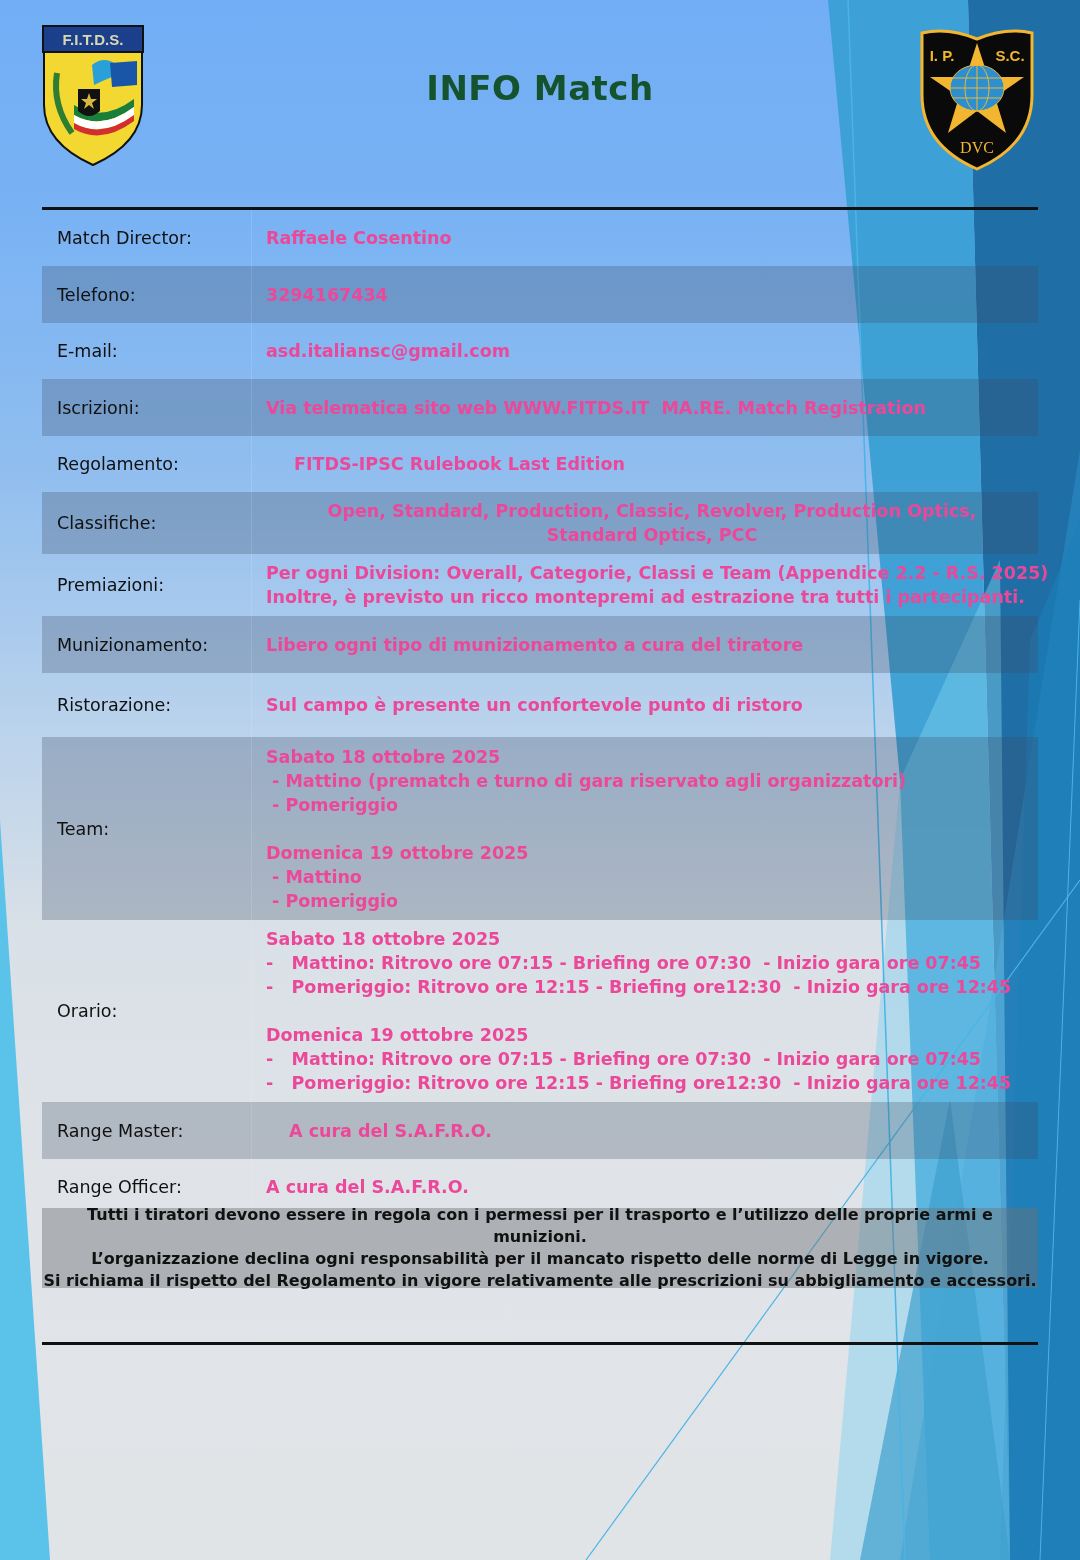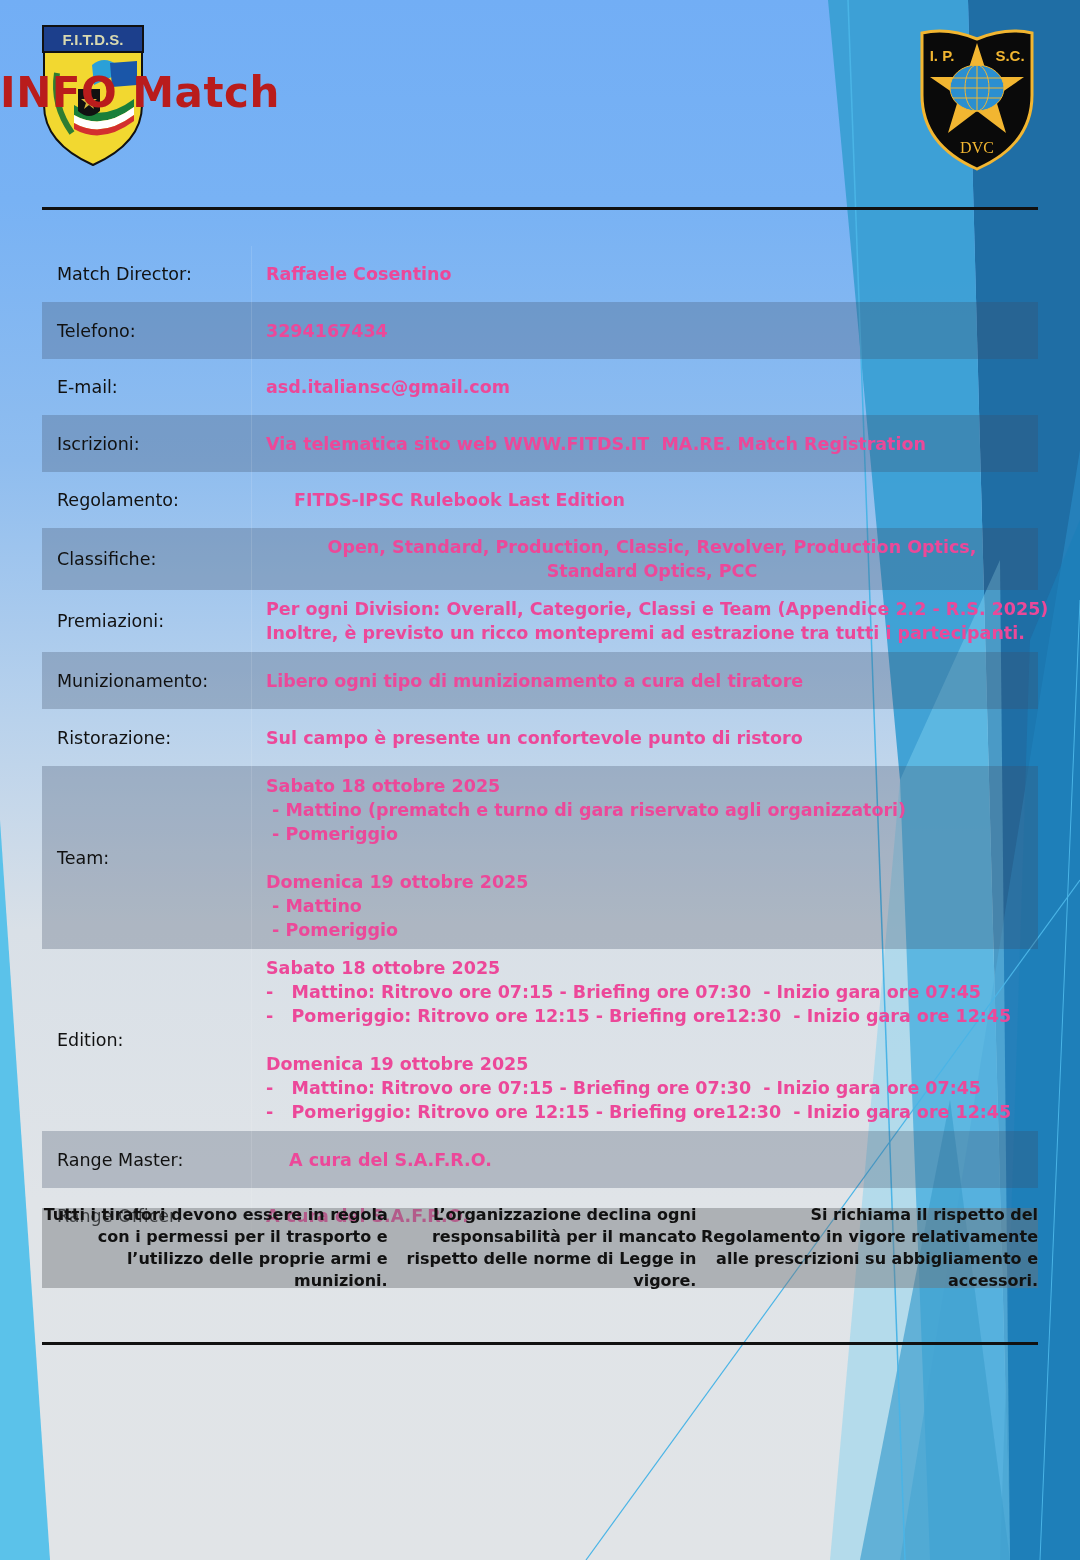--- a/index.html
+++ b/index.html
@@ -6,45 +6,45 @@
     body {
       width: 1080px; height: 1560px; position: relative; overflow: hidden;
       font-family: "DejaVu Sans", sans-serif;
       background: linear-gradient(180deg, #72aef5 0px, #78b2f4 200px, #8fbdef 460px, #b9d2ec 720px, #d9e0e7 930px, #e0e4e8 1200px, #e1e4e7 1560px);
     }
     .deco { position: absolute; left: 0; top: 0; width: 1080px; height: 1560px; pointer-events: none; }
     .header { position: absolute; left: 0; top: 0; width: 1080px; height: 200px; }
     .logo-left { position: absolute; left: 42px; top: 25px; width: 102px; height: 142px; }
     .logo-right { position: absolute; left: 918px; top: 25px; width: 118px; height: 146px; }
     .title {
-      position: absolute; left: 0; width: 1080px; top: 68px; text-align: left;
-      font-family: "DejaVu Sans", sans-serif; font-weight: bold; font-size: 42px;
-      color: #b91c1c; letter-spacing: 0.5px;
+      position: absolute; left: 0; width: 1080px; top: 68px; text-align: center;
+      font-family: "DejaVu Sans", sans-serif; font-weight: bold; font-size: 34px;
+      color: #14532d; letter-spacing: 0.5px;
     }
     .hr { position: absolute; left: 42px; width: 996px; height: 3px; background: #111; }
     .hr.top { top: 207px; }
     .hr.bottom { top: 1342px; }
-    .table { position: absolute; left: 42px; top: 210px; width: 996px; margin-top: 36px; }
+    .table { position: absolute; left: 42px; top: 210px; width: 996px; }
     .row { position: relative; display: flex; width: 996px; }
     .row.shade { background: rgba(60, 75, 100, 0.28); }
     .row .label {
       width: 194px; flex: 0 0 194px; padding-left: 15px; display: flex; align-items: center;
       font-size: 17.5px; color: #111; border-right: 1px solid rgba(255,255,255,0.12);
     }
     .row .value {
       flex: 1; padding-left: 14px; display: flex; flex-direction: column; justify-content: center;
       font-size: 17.5px; font-weight: bold; color: #ec4899; line-height: 24px;
     }
     .row .value .ln { white-space: pre; }
     .row .value .gap { height: 24px; }
     .notice {
       position: absolute; left: 42px; top: 1208px; width: 996px; height: 80px;
       background: rgba(110, 115, 120, 0.45);
-      display: flex; flex-direction: row; align-items: center; justify-content: center;
-      font-size: 16px; font-weight: bold; color: #111; line-height: 22px; text-align: right;
+      display: flex; flex-direction: column; align-items: center; justify-content: center;
+      font-size: 16px; font-weight: bold; color: #111; line-height: 22px; text-align: center;
     }
   </style>
 </head>
 <body>
 
 <svg class="deco" viewBox="0 0 1080 1560" xmlns="http://www.w3.org/2000/svg">
 
   <polygon points="0,820 0,1560 50,1560" fill="#5bc2ea"></polygon>
 
   <polygon points="968,0 1080,0 1080,1560 1010,1560" fill="#1f6ea5"></polygon>
@@ -140,40 +140,40 @@
       <span class="ln">Per ogni Division: Overall, Categorie, Classi e Team (Appendice 2.2 - R.S. 2025)</span>
       <span class="ln">Inoltre, è previsto un ricco montepremi ad estrazione tra tutti i partecipanti.</span>
     </div>
   </div>
   <div class="row shade" style="height:57px;">
     <div class="label">Munizionamento:</div>
     <div class="value">
         <span class="ln">Libero ogni tipo di munizionamento a cura del tiratore</span>
       </div>
   </div>
-  <div class="row" style="height:57px;">
+  <div class="row" style="height:64px;">
     <div class="label">Ristorazione:</div>
     <div class="value">
         <span class="ln">Sul campo è presente un confortevole punto di ristoro</span>
       </div>
   </div>
   <div class="row shade" style="height:183px;">
     <div class="label">Team:</div>
     <div class="value">
       <span class="ln">Sabato 18 ottobre 2025</span>
       <span class="ln"> - Mattino (prematch e turno di gara riservato agli organizzatori)</span>
       <span class="ln"> - Pomeriggio</span>
       <span class="gap"></span>
       <span class="ln">Domenica 19 ottobre 2025</span>
       <span class="ln"> - Mattino</span>
       <span class="ln"> - Pomeriggio</span>
     </div>
   </div>
   <div class="row" style="height:182px;">
-    <div class="label">Edition:</div>
+    <div class="label">Orario:</div>
     <div class="value">
       <span class="ln">Sabato 18 ottobre 2025</span>
       <span class="ln">-   Mattino: Ritrovo ore 07:15 - Briefing ore 07:30  - Inizio gara ore 07:45</span>
       <span class="ln">-   Pomeriggio: Ritrovo ore 12:15 - Briefing ore12:30  - Inizio gara ore 12:45</span>
       <span class="gap"></span>
       <span class="ln">Domenica 19 ottobre 2025</span>
       <span class="ln">-   Mattino: Ritrovo ore 07:15 - Briefing ore 07:30  - Inizio gara ore 07:45</span>
       <span class="ln">-   Pomeriggio: Ritrovo ore 12:15 - Briefing ore12:30  - Inizio gara ore 12:45</span>
     </div>
   </div>

